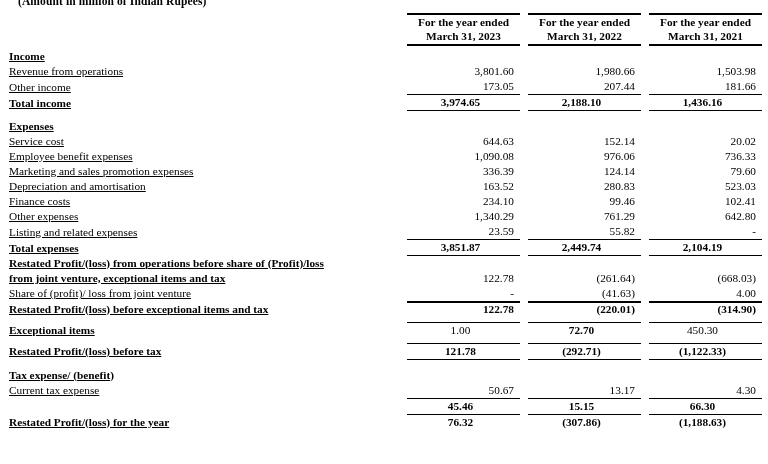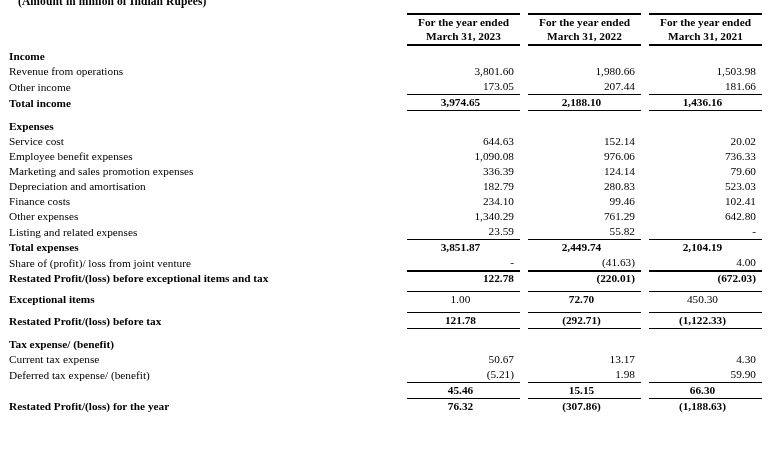--- a/index.html
+++ b/index.html
@@ -49,20 +49,21 @@
     padding: 0;
     vertical-align: bottom;
     line-height: 15px;
     font-weight: normal;
   }
 
   td.label {
     padding-left: 5px;
     text-align: left;
     white-space: nowrap;
+    text-decoration: underline;
   }
   td.num {
     text-align: right;
     padding-right: 6px;
     white-space: nowrap;
     font-variant-numeric: tabular-nums;
   }
   td.gap { padding: 0; }
 
   
@@ -210,21 +211,21 @@
         <td class="label">Marketing and sales promotion expenses</td>
         <td class="num">336.39</td>
         <td class="gap"></td>
         <td class="num">124.14</td>
         <td class="gap"></td>
         <td class="num">79.60</td>
       </tr>
 
       <tr>
         <td class="label">Depreciation and amortisation</td>
-        <td class="num">182.79</td>
+        <td class="num">163.52</td>
         <td class="gap"></td>
         <td class="num">280.83</td>
         <td class="gap"></td>
         <td class="num">523.03</td>
       </tr>
 
       <tr>
         <td class="label">Finance costs</td>
         <td class="num">234.10</td>
         <td class="gap"></td>
@@ -253,38 +254,54 @@
 
       <tr class="bold">
         <td class="label">Total expenses</td>
         <td class="num rule-top">3,851.87</td>
         <td class="gap"></td>
         <td class="num rule-top">2,449.74</td>
         <td class="gap"></td>
         <td class="num rule-top">2,104.19</td>
       </tr>
 
-
+      <tr class="bold">
+        <td class="label">Restated Profit/(loss) from operations before share of (Profit)/loss</td>
+        <td class="num rule-top"></td>
+        <td class="gap"></td>
+        <td class="num rule-top"></td>
+        <td class="gap"></td>
+        <td class="num rule-top"></td>
+      </tr>
+
+      <tr class="bold">
+        <td class="label">from joint venture, exceptional items and tax</td>
+        <td class="num" style="font-weight:normal">122.78</td>
+        <td class="gap"></td>
+        <td class="num" style="font-weight:normal">(261.64)</td>
+        <td class="gap"></td>
+        <td class="num" style="font-weight:normal">(668.03)</td>
+      </tr>
 
       <tr>
         <td class="label">Share of (profit)/ loss from joint venture</td>
         <td class="num">-</td>
         <td class="gap"></td>
         <td class="num">(41.63)</td>
         <td class="gap"></td>
         <td class="num">4.00</td>
       </tr>
 
       <tr class="bold">
         <td class="label">Restated Profit/(loss) before exceptional items and tax</td>
         <td class="num rule-dbl">122.78</td>
         <td class="gap"></td>
         <td class="num rule-dbl">(220.01)</td>
         <td class="gap"></td>
-        <td class="num rule-dbl">(672.03)</td>
+        <td class="num rule-dbl">(314.90)</td>
       </tr>
 
       <tr class="sp-sm">
         <td colspan="6"></td>
       </tr>
 
       <tr class="bold">
         <td class="label">Exceptional items</td>
         <td class="num rule-top" style="font-weight:normal">1.00</td>
         <td class="gap"></td>
@@ -321,28 +338,20 @@
 
       <tr>
         <td class="label">Current tax expense</td>
         <td class="num">50.67</td>
         <td class="gap"></td>
         <td class="num">13.17</td>
         <td class="gap"></td>
         <td class="num">4.30</td>
       </tr>
 
-      <tr>
-        <td class="label">Deferred tax expense/ (benefit)</td>
-        <td class="num">(5.21)</td>
-        <td class="gap"></td>
-        <td class="num">1.98</td>
-        <td class="gap"></td>
-        <td class="num">59.90</td>
-      </tr>
 
       <tr class="bold">
         <td class="label"></td>
         <td class="num rule-top">45.46</td>
         <td class="gap"></td>
         <td class="num rule-top">15.15</td>
         <td class="gap"></td>
         <td class="num rule-top">66.30</td>
       </tr>
 

